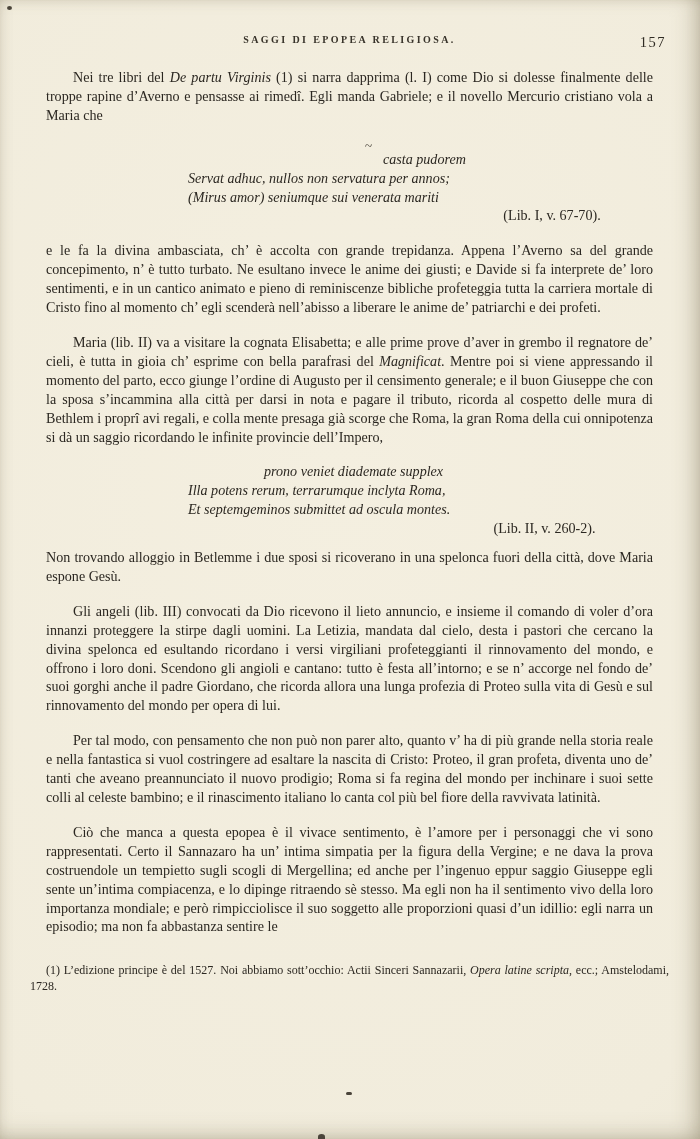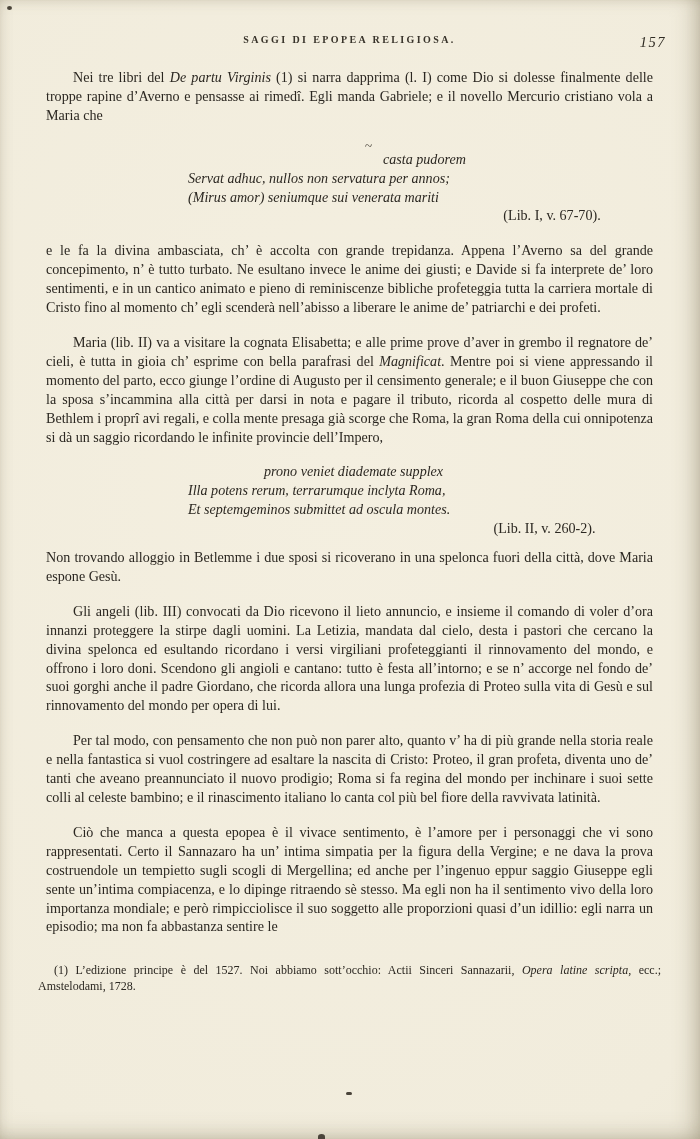--- a/index.html
+++ b/index.html
@@ -22,35 +22,35 @@
     overflow: hidden;
   }
   .running-head { position: relative; height: 18px; margin-bottom: 9px; }
   .running-title {
     display: block; text-align: center;
     font-size: 10px; font-weight: bold; letter-spacing: 2.4px;
     color: #38332a;
   }
   .page-number {
     position: absolute; right: 3px; top: 0;
-    font-size: 14.5px; letter-spacing: 1.5px; color: #2f2b23; font-style: italic;
+    font-size: 14.5px; letter-spacing: 1.5px; color: #2f2b23;
   }
   .text-body {
     font-size: 14.1px; line-height: 18.9px; text-align: justify;
     hyphens: auto; -webkit-hyphens: auto;
   }
   .para { margin: 16px; }
   .para.indent { text-indent: 27px; }
   .para.gap-before { margin-top: 10px; }
   .verse { font-style: italic; margin: 2px 0 8px 158px; text-align: left; }
   .verse-premark { font-style: normal; font-size: 13px; line-height: 9px; color: #3a352c; }
   .verse-line { white-space: nowrap; }
   .verse-cite { font-style: normal; text-align: center; }
   .footnote { margin-top: 27px; font-size: 12px; line-height: 15.5px; text-align: justify; }
-  .footnote-text { margin: 8px; text-indent: 16px; }
+  .footnote-text { margin: 0; text-indent: 16px; }
   .speck { position: absolute; background: #4a443a; }
   .speck-tl { left: 7px; top: 6px; width: 5px; height: 4px; border-radius: 50%; }
   .speck-bc { left: 346px; top: 1092px; width: 6px; height: 3px; border-radius: 2px; }
   .speck-bb { left: 318px; top: 1134px; width: 7px; height: 5px; border-radius: 50% 50% 0 0; }
   i { font-style: italic; }
 </style>
 </head>
 <body>
 
 <div class="page">

